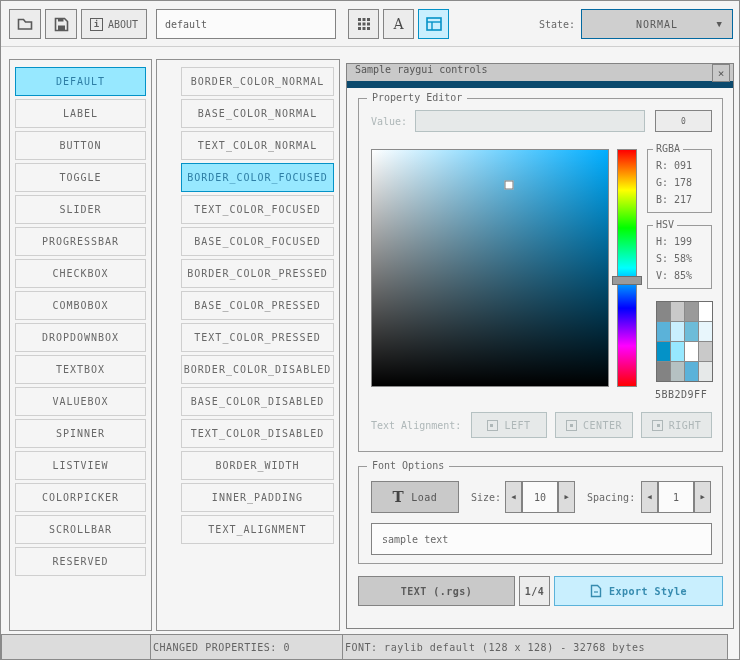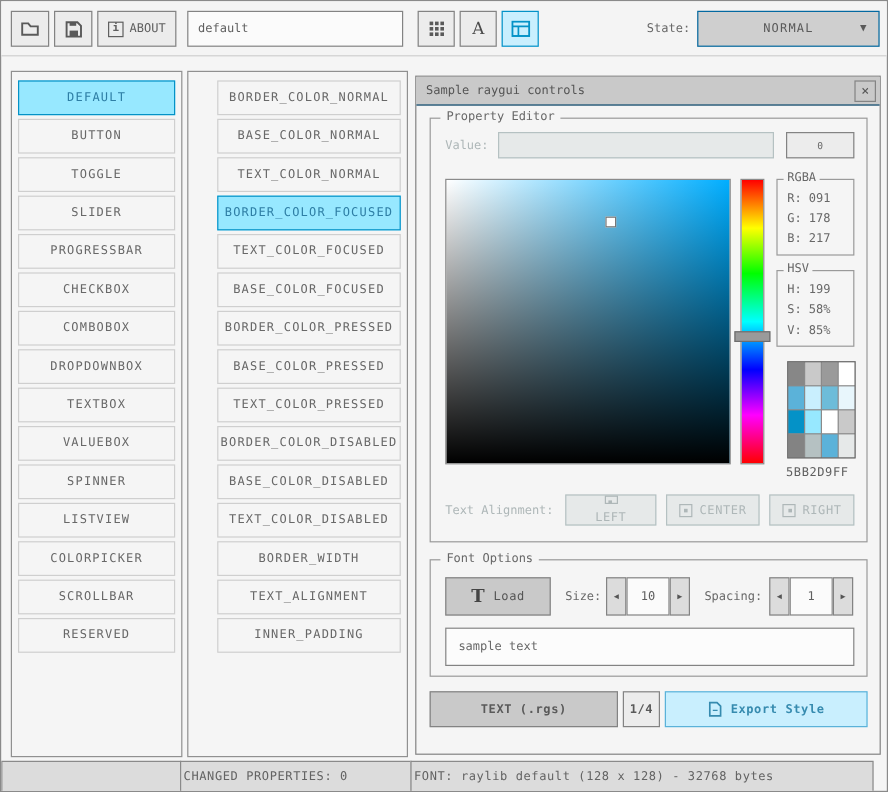--- a/index.html
+++ b/index.html
@@ -39,21 +39,21 @@
   .list.mid   { left: 155px; width: 184px; padding-left: 24px; }
   .list-item {
     height: 29px; margin: 3px 0; border: 1px solid #cfcfcf;
     display: flex; align-items: center; justify-content: center;
     letter-spacing: 1px; color: #686868; cursor: pointer; background: #f5f5f5;
   }
   .list-item.selected { background: #97e8ff; border-color: #0492c7; color: #2e7ea5; }
 
   
   .window { position: absolute; left: 345px; top: 62px; width: 388px; height: 566px; border: 1px solid #838383; background: #f5f5f5; }
-  .window-title { height: 24px; background: #c9c9c9; border-bottom: 1px solid #0c4a6e; display: flex; align-items: center; padding: 0 3px 0 8px; color: #555; }
+  .window-title { height: 24px; background: #c9c9c9; border-bottom: 7px solid #0c4a6e; display: flex; align-items: flex-start; padding: 0 3px 0 8px; color: #555; }
   .close-btn { width: 18px; height: 18px; margin-left: auto; background: #c9c9c9; border: 1px solid #838383; display: flex; align-items: center; justify-content: center; font-size: 11px; color: #555; cursor: pointer; }
 
   .group { position: absolute; border: 1px solid #9a9a9a; }
   .group-label { position: absolute; top: -7px; left: 8px; background: #f5f5f5; padding: 0 5px; color: #686868; white-space: nowrap; }
 
   #group-property { left: 11px; top: 34px; width: 365px; height: 354px; }
   .value-label { position: absolute; left: 12px; top: 17px; color: #aeb7b8; }
   .value-input {
     position: absolute; left: 56px; top: 11px; width: 230px; height: 22px;
     background: #e6e9e9; border: 1px solid #b5c1c2; font-family: "DejaVu Sans Mono", monospace; font-size: 10px; color: #aeb7b8;
@@ -82,21 +82,21 @@
   }
   .swatch { cursor: pointer; }
   .hex-label { position: absolute; left: 296px; top: 290px; color: #5f5f5f; letter-spacing: 0.5px; }
 
   .align-label { position: absolute; left: 12px; top: 321px; color: #aeb7b8; }
   .align-btn {
     position: absolute; top: 313px; height: 26px;
     background: #e6e9e9; border: 1px solid #b5c1c2; color: #aeb7b8;
     display: flex; align-items: center; justify-content: center; gap: 6px; cursor: pointer; letter-spacing: 0.5px;
   }
-  #align-left   { left: 112px; width: 76px; flex-direction: column; }
+  #align-left   { left: 112px; width: 76px; }
   #align-center { left: 196px; width: 78px; }
   #align-right  { left: 282px; width: 71px; }
   .align-icon { width: 11px; height: 11px; border: 1px solid #aeb7b8; position: relative; }
   .align-icon::after { content: ""; position: absolute; width: 3px; height: 3px; background: #aeb7b8; top: 3px; }
   .align-icon.l::after { left: 2px; } .align-icon.c::after { left: 3px; } .align-icon.r::after { right: 2px; }
 
   #group-font { left: 11px; top: 402px; width: 365px; height: 98px; }
   .load-btn { position: absolute; left: 12px; top: 14px; width: 88px; height: 32px; background: #c9c9c9; border: 1px solid #838383; color: #555; display: flex; align-items: center; justify-content: center; gap: 7px; cursor: pointer; letter-spacing: 0.5px; }
   .load-T { font-family: "DejaVu Serif", serif; font-size: 15px; font-weight: bold; color: #444; }
   .fo-label { position: absolute; top: 25px; color: #686868; }
@@ -168,20 +168,21 @@
     </div>
     <div class="state-label">State:</div>
     <div class="state-dropdown">
       <span>NORMAL</span>
       <span class="arrow">▼</span>
     </div>
   </div>
 
   <div class="list left">
       <div class="list-item selected">DEFAULT</div>
+      <div class="list-item">LABEL</div>
       <div class="list-item">BUTTON</div>
       <div class="list-item">TOGGLE</div>
       <div class="list-item">SLIDER</div>
       <div class="list-item">PROGRESSBAR</div>
       <div class="list-item">CHECKBOX</div>
       <div class="list-item">COMBOBOX</div>
       <div class="list-item">DROPDOWNBOX</div>
       <div class="list-item">TEXTBOX</div>
       <div class="list-item">VALUEBOX</div>
       <div class="list-item">SPINNER</div>
@@ -198,22 +199,22 @@
       <div class="list-item selected">BORDER_COLOR_FOCUSED</div>
       <div class="list-item">TEXT_COLOR_FOCUSED</div>
       <div class="list-item">BASE_COLOR_FOCUSED</div>
       <div class="list-item">BORDER_COLOR_PRESSED</div>
       <div class="list-item">BASE_COLOR_PRESSED</div>
       <div class="list-item">TEXT_COLOR_PRESSED</div>
       <div class="list-item">BORDER_COLOR_DISABLED</div>
       <div class="list-item">BASE_COLOR_DISABLED</div>
       <div class="list-item">TEXT_COLOR_DISABLED</div>
       <div class="list-item">BORDER_WIDTH</div>
+      <div class="list-item">INNER_PADDING</div>
       <div class="list-item">TEXT_ALIGNMENT</div>
-      <div class="list-item">INNER_PADDING</div>
     </div>
 
   <div class="window">
     <div class="window-title">
       <span>Sample raygui controls</span>
       <span class="close-btn">
         <span>×</span>
       </span>
     </div>
 

